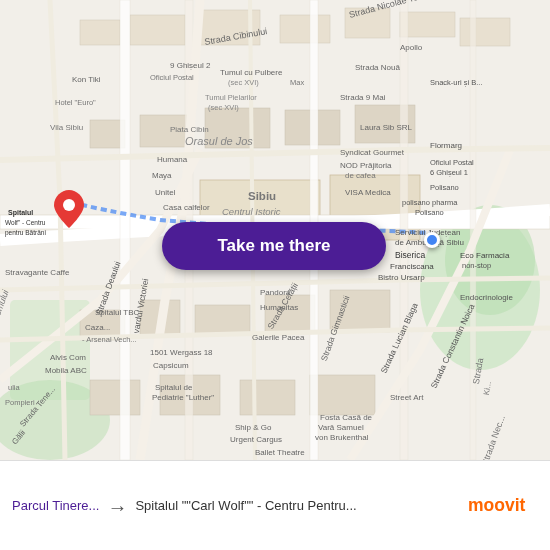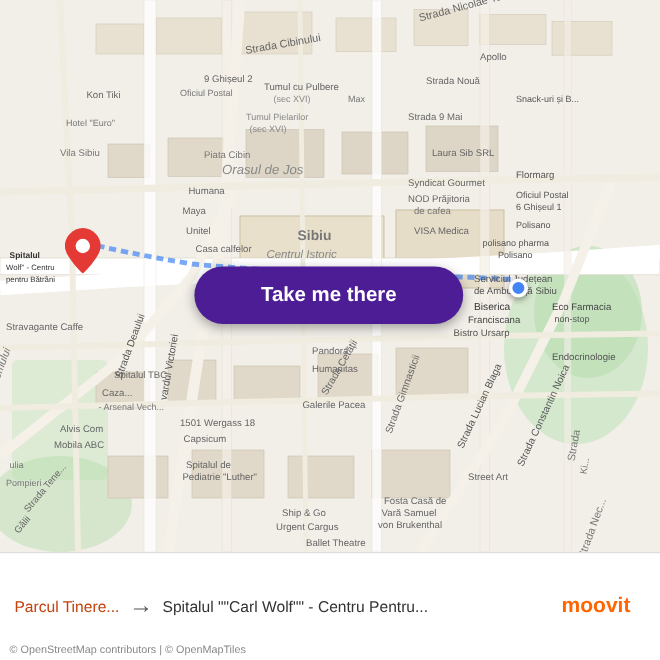--- a/index.html
+++ b/index.html
@@ -76,21 +76,21 @@
       background-color: #ffffff;
       border-top: 1px solid #ddd;
       display: flex;
       align-items: center;
       padding: 0 12px;
       position: relative;
     }
 
     #origin-text {
       font-size: 13px;
-      color: #c2410c;
+      color: #4c1d95;
       font-weight: 500;
       max-width: 150px;
       white-space: nowrap;
       overflow: hidden;
       text-overflow: ellipsis;
     }
 
     #arrow-icon {
       font-size: 20px;
       color: #555;
@@ -326,14 +326,13 @@
   <span id="arrow-icon">→</span>
   <span id="dest-text">Spitalul ""Carl Wolf"" - Centru Pentru...</span>
   <div id="moovit-logo">
     <span id="moovit-logo-text">
       <svg width="70" height="28" viewBox="0 0 80 28">
 
         <text x="0" y="22" font-size="20" font-weight="900" font-family="Arial" fill="#ff6600">moovit</text>
       </svg>
     </span>
   </div>
-  <span id="copyright-text">© OpenStreetMap contributors | © OpenMapTiles</span>
 </div>
 
 </body></html>

